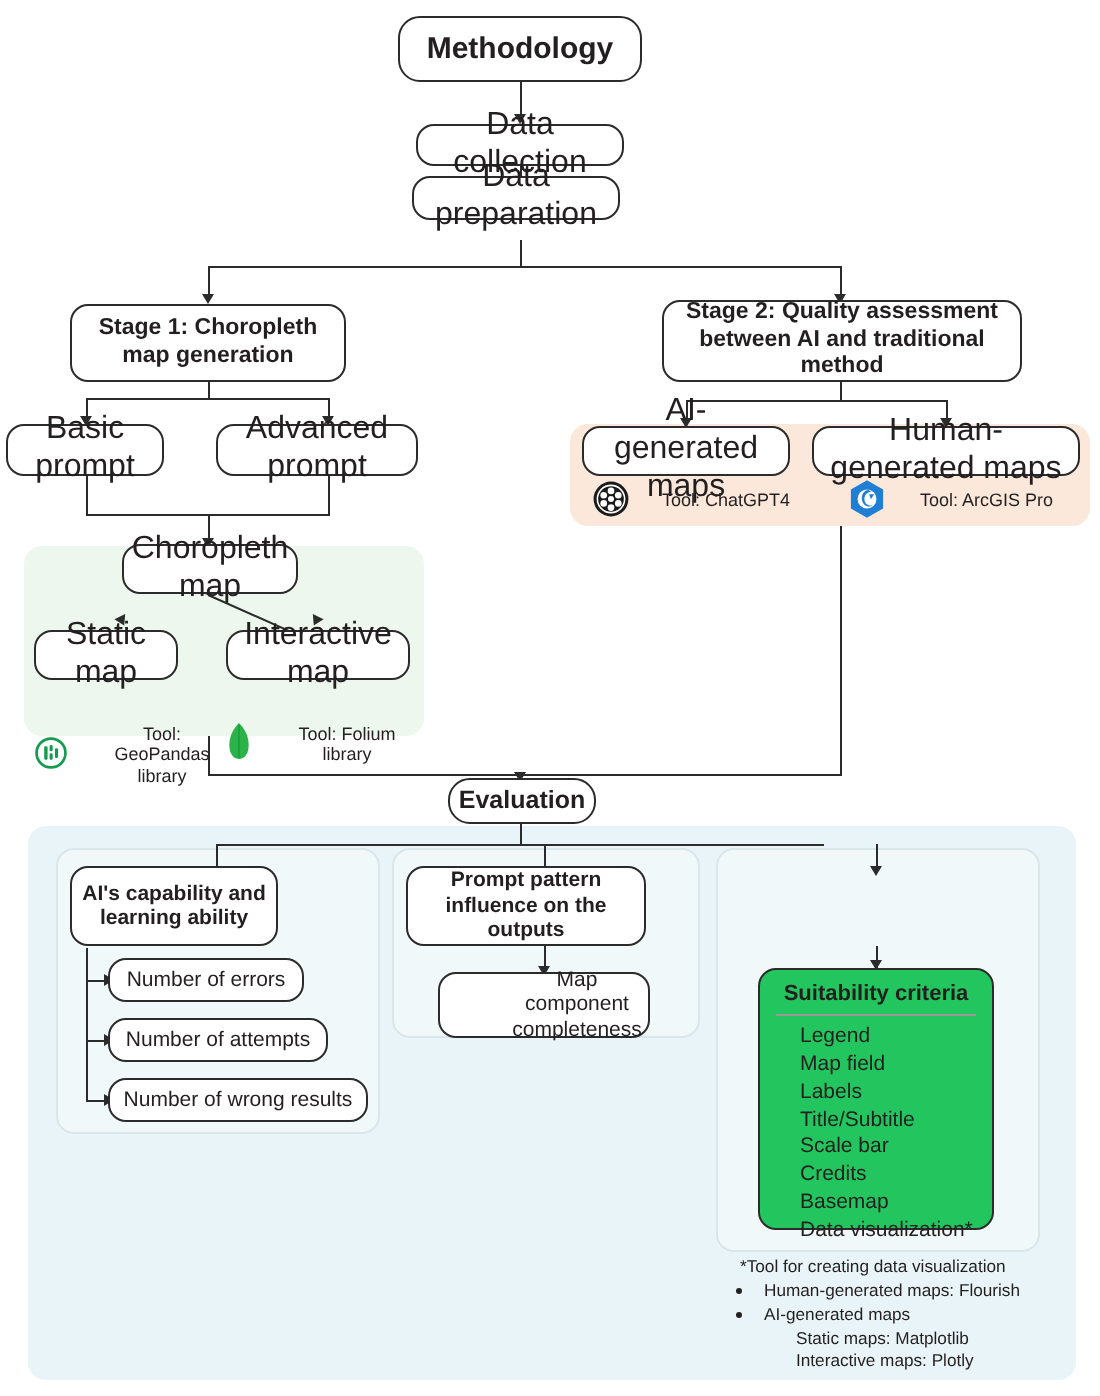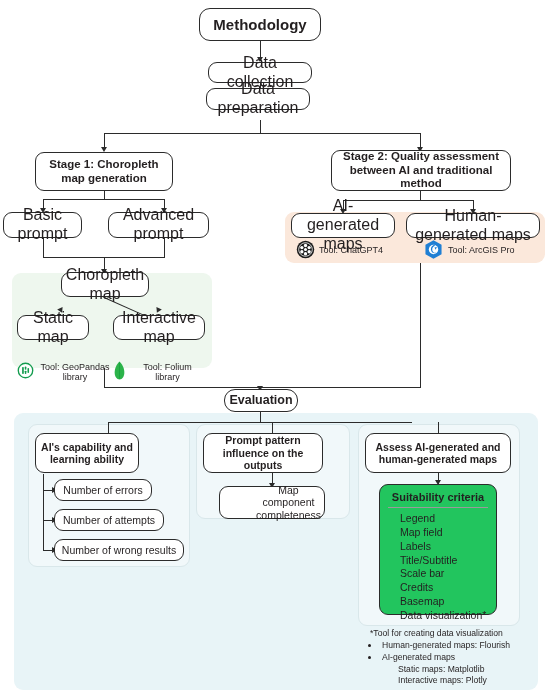--- a/index.html
+++ b/index.html
@@ -52,21 +52,21 @@
     border-top:5px solid #2b2b2b;
   }
   .arrow.right{
     border-top:3.4px solid transparent;
     border-bottom:3.4px solid transparent;
     border-left:5px solid #2b2b2b;
     border-right:none;
   }
 
   
-  .tool{position:absolute;display:flex;align-items:center;gap:4px;font-size:9px;color:#231f20;}
+  .tool{position:absolute;display:flex;align-items:center;gap:16px;font-size:9px;color:#231f20;}
   .tool .lbl{line-height:1.15;}
   .tool.stack{align-items:center;margin-top:16px;}
   .tool.stack .lbl{text-align:center;padding-top:1px;}
 
   .ico{flex:0 0 auto;display:block;}
 
   
   .crit{
     position:absolute;box-sizing:border-box;
     background:#22c55e;border:1.4px solid #2b2b2b;border-radius:9px;
@@ -187,21 +187,20 @@
   <div class="node med" style="left:291px;top:213px;width:104px;height:25px;">AI-generated maps</div>
 
   <div class="node med" style="left:406px;top:213px;width:134px;height:25px;">Human-generated maps</div>
 
   <div class="node title" style="left:224px;top:389px;width:74px;height:23px;font-size:12.5px;">Evaluation</div>
 
   <div class="node bold small" style="left:35px;top:433px;width:104px;height:40px;">AI's capability and learning ability</div>
 
   <div class="node bold small" style="left:203px;top:433px;width:120px;height:40px;">Prompt pattern influence on the outputs</div>
 
-  <div class="node bold small" style="left:365px;top:433px;width:146px;height:40px;">Assess AI-generated and human-generated maps</div>
 
   <div class="node small" style="left:54px;top:479px;width:98px;height:22px;">Number of errors</div>
   <div class="node small" style="left:54px;top:509px;width:110px;height:22px;">Number of attempts</div>
   <div class="node small" style="left:54px;top:539px;width:130px;height:22px;">Number of wrong results</div>
 
   <div class="node small" style="left:219px;top:486px;width:106px;height:33px;padding-left:38px;">Map component completeness</div>
 
   <div class="crit" style="left:379px;top:484px;width:118px;height:131px;">
     <h4>Suitability criteria</h4>
     <hr>

